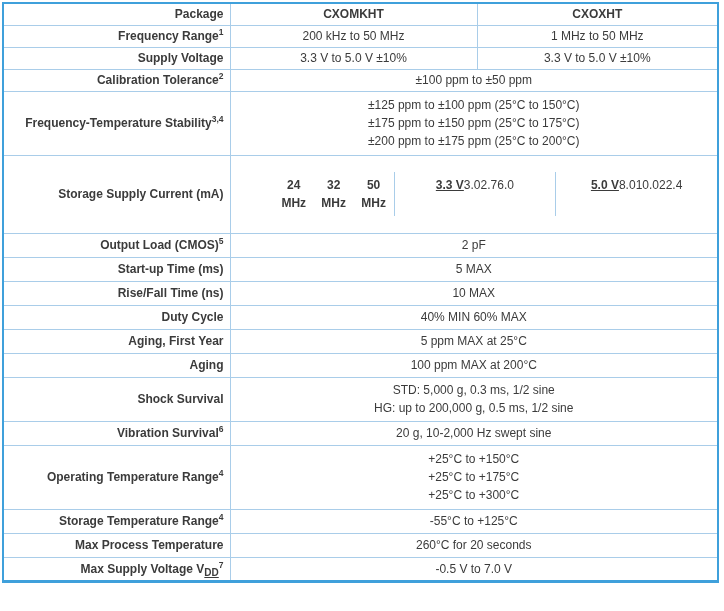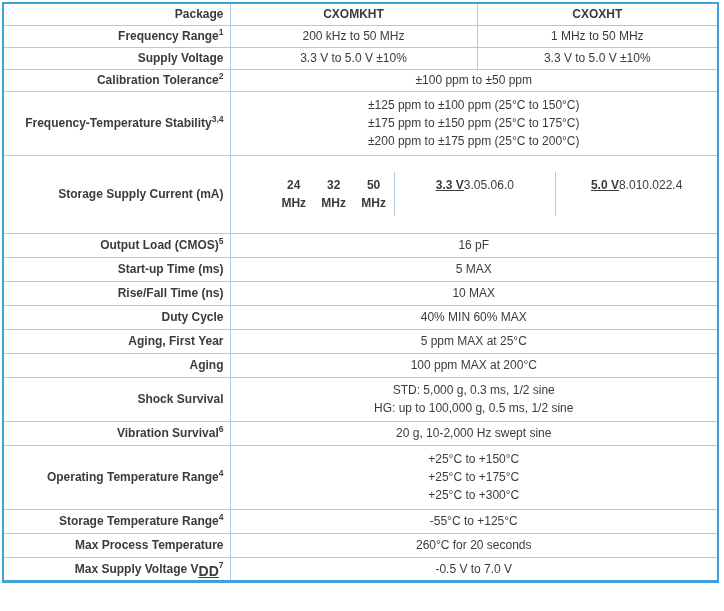--- a/index.html
+++ b/index.html
@@ -35,21 +35,21 @@
   td.lbl{
     font-weight:bold;
     text-align:right;
     padding-left:17px;
   }
   td.val{
     text-align:center;
   }
   td.bold{font-weight:bold;}
   sup{font-size:8.5px;vertical-align:super;line-height:0;}
-  sub{font-size:14px;vertical-align:sub;line-height:0;text-decoration:underline;}
+  sub{font-size:10px;vertical-align:sub;line-height:0;text-decoration:underline;}
   .line{line-height:18px;}
   
   td.sc-cell{padding:0;}
   .sc-grid{display:flex;align-items:stretch;height:100%;}
   .sc-col{
     display:flex;flex-direction:row;justify-content:center;
     padding:4px 0;box-sizing:border-box;
   }
   .sc-freq{flex:0 0 163px;padding-left:40px;}
   .sc-v{flex:1;}
@@ -112,36 +112,36 @@
       <div class="sc-grid">
         <div class="sc-col sc-freq">
           <div class="sc-line">&nbsp;</div>
           <div class="sc-line">24 MHz</div>
           <div class="sc-line">32 MHz</div>
           <div class="sc-line">50 MHz</div>
         </div>
         <div class="sc-col sc-v">
           <div class="sc-line sc-head">3.3 V</div>
           <div class="sc-line">3.0</div>
-          <div class="sc-line">5.0</div>
+          <div class="sc-line">2.7</div>
           <div class="sc-line">6.0</div>
         </div>
         <div class="sc-col sc-v">
           <div class="sc-line sc-head">5.0 V</div>
           <div class="sc-line">8.0</div>
           <div class="sc-line">10.0</div>
           <div class="sc-line">22.4</div>
         </div>
       </div>
     </td>
   </tr>
 
   <tr class="h24">
     <td class="lbl"><span>Output Load (CMOS)</span><sup>5</sup></td>
-    <td class="val" colspan="2">16 pF</td>
+    <td class="val" colspan="2">2 pF</td>
   </tr>
 
   <tr class="h24">
     <td class="lbl"><span>Start-up Time (ms)</span></td>
     <td class="val" colspan="2">5 MAX</td>
   </tr>
 
   <tr class="h24">
     <td class="lbl"><span>Rise/Fall Time (ns)</span></td>
     <td class="val" colspan="2">10 MAX</td>
@@ -159,21 +159,21 @@
 
   <tr class="h24">
     <td class="lbl"><span>Aging</span></td>
     <td class="val" colspan="2">100 ppm MAX at 200°C</td>
   </tr>
 
   <tr class="h44">
     <td class="lbl"><span>Shock Survival</span></td>
     <td class="val" colspan="2">
       <div class="line">STD: 5,000 g, 0.3 ms, 1/2 sine</div>
-      <div class="line">HG: up to 100,000 g, 0.5 ms, 1/2 sine</div>
+      <div class="line">HG: up to 200,000 g, 0.5 ms, 1/2 sine</div>
     </td>
   </tr>
 
   <tr class="h24">
     <td class="lbl"><span>Vibration Survival</span><sup>6</sup></td>
     <td class="val" colspan="2">20 g, 10-2,000 Hz swept sine</td>
   </tr>
 
   <tr class="h64">
     <td class="lbl"><span>Operating Temperature Range</span><sup>4</sup></td>

